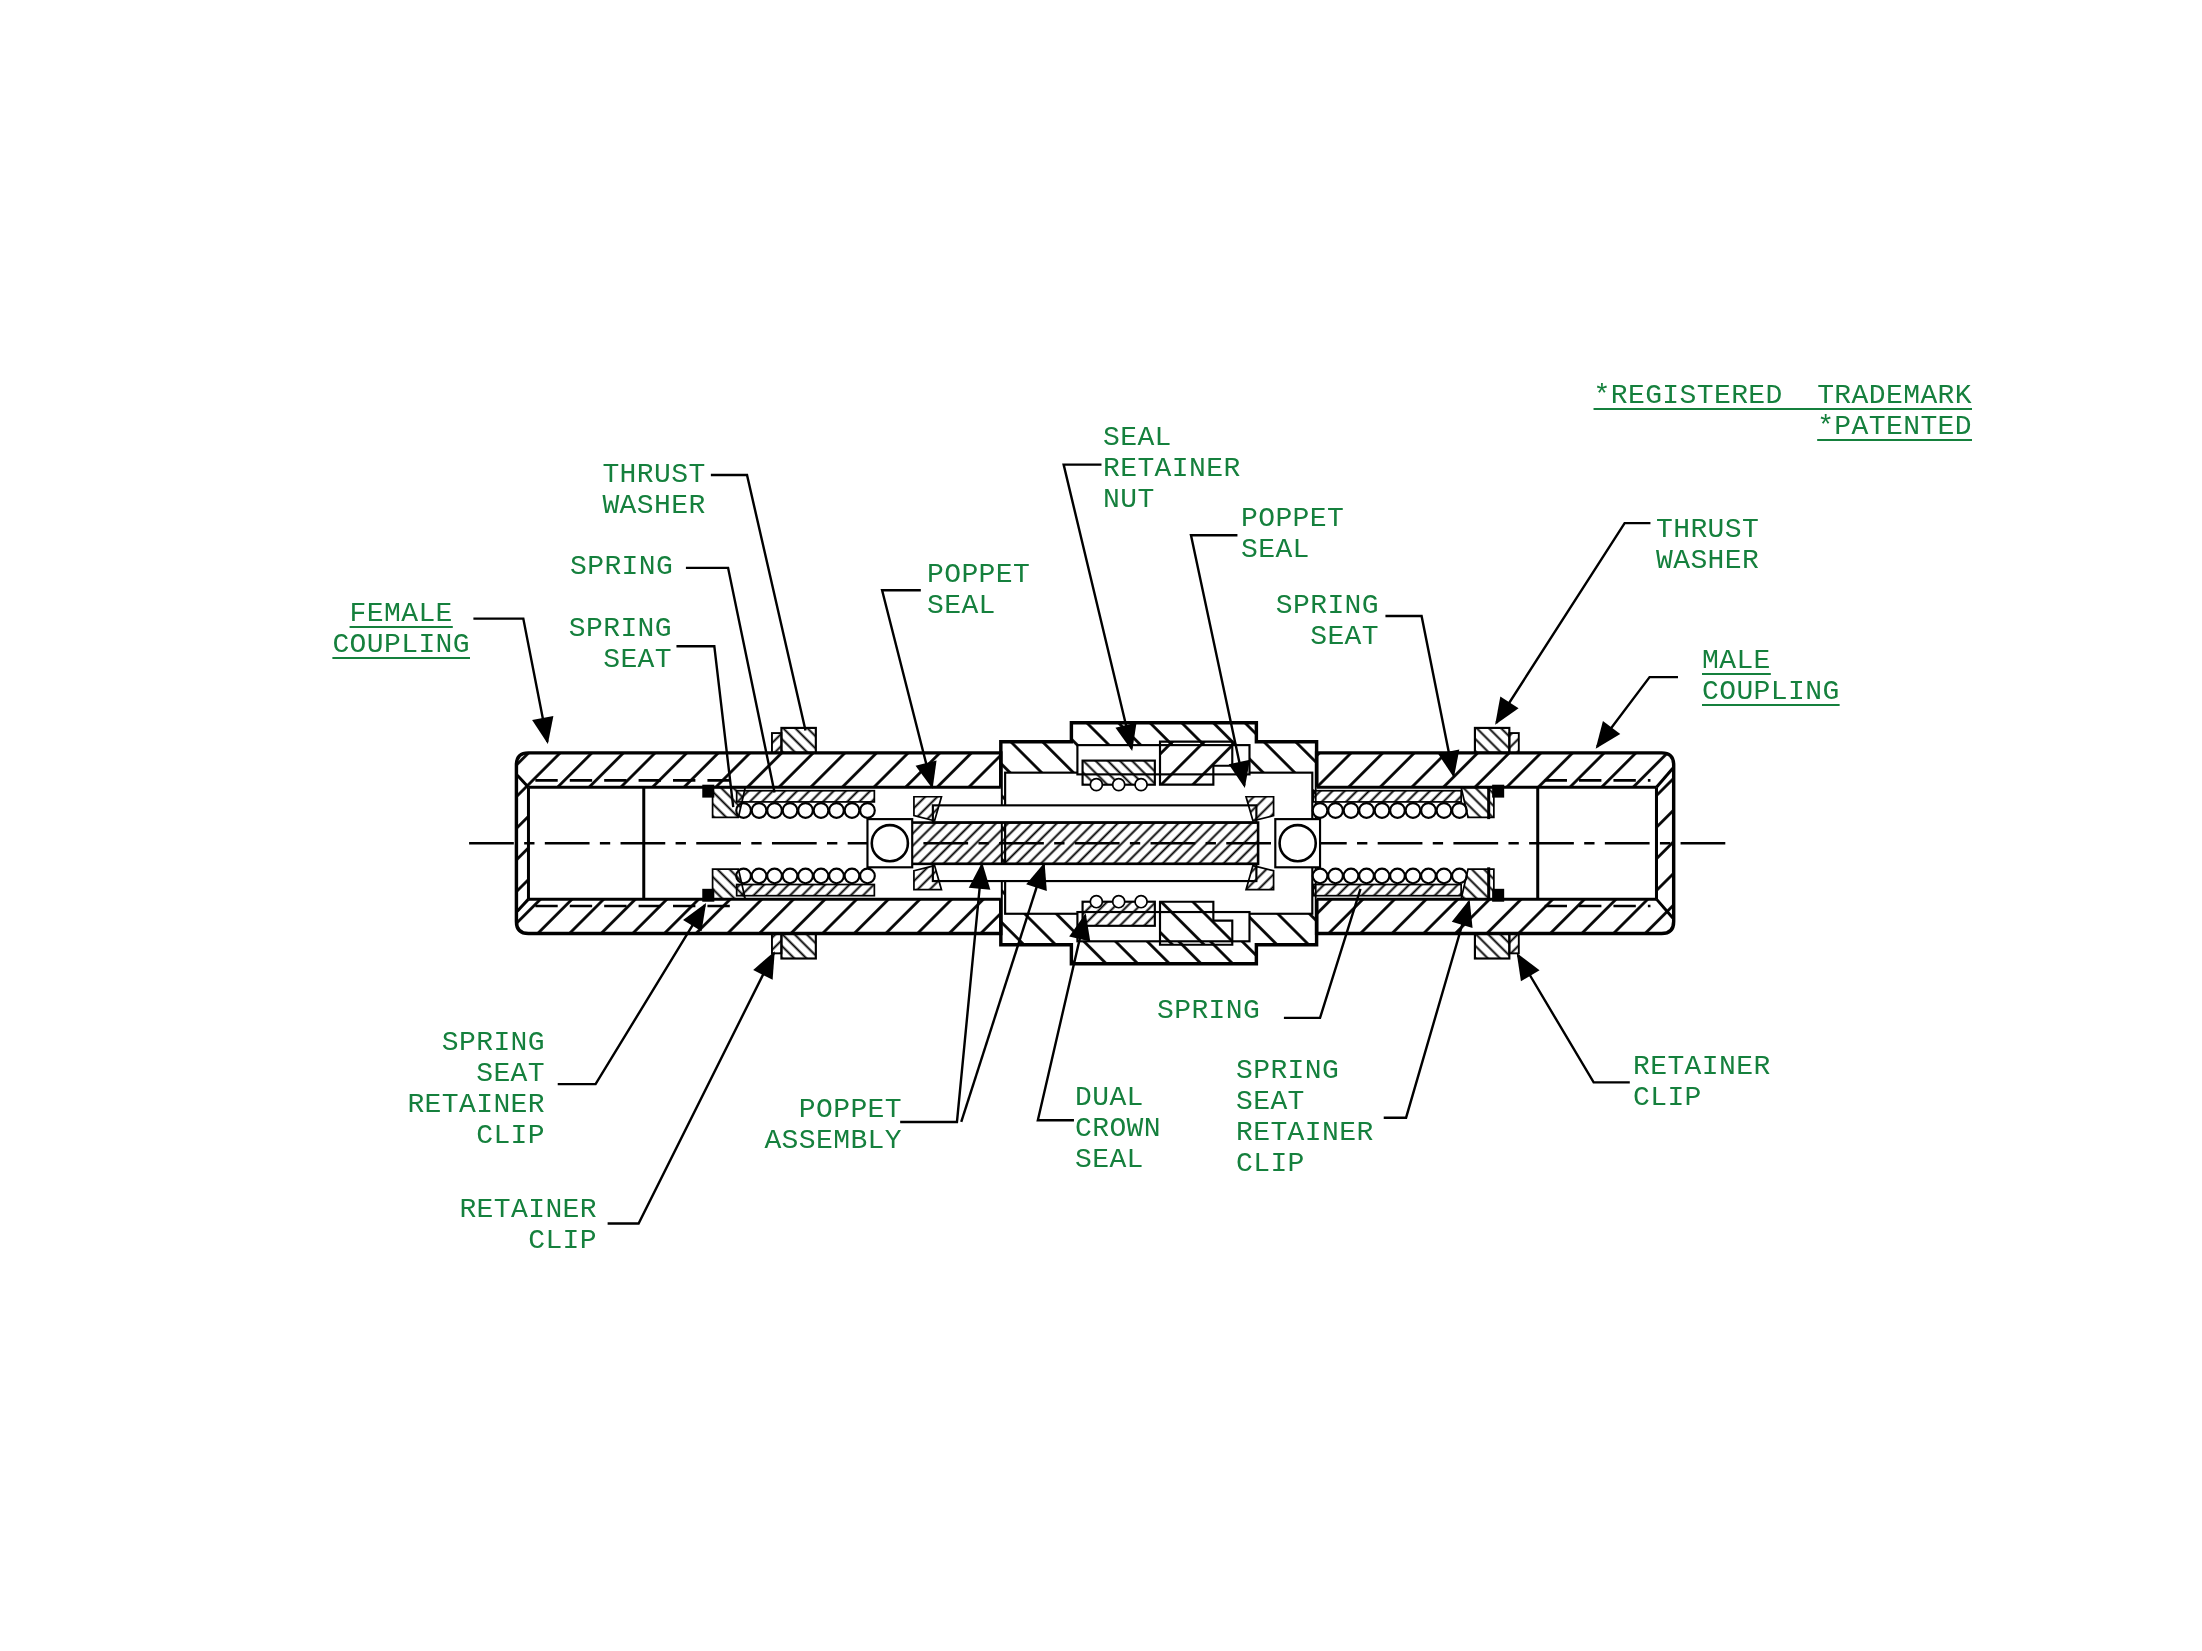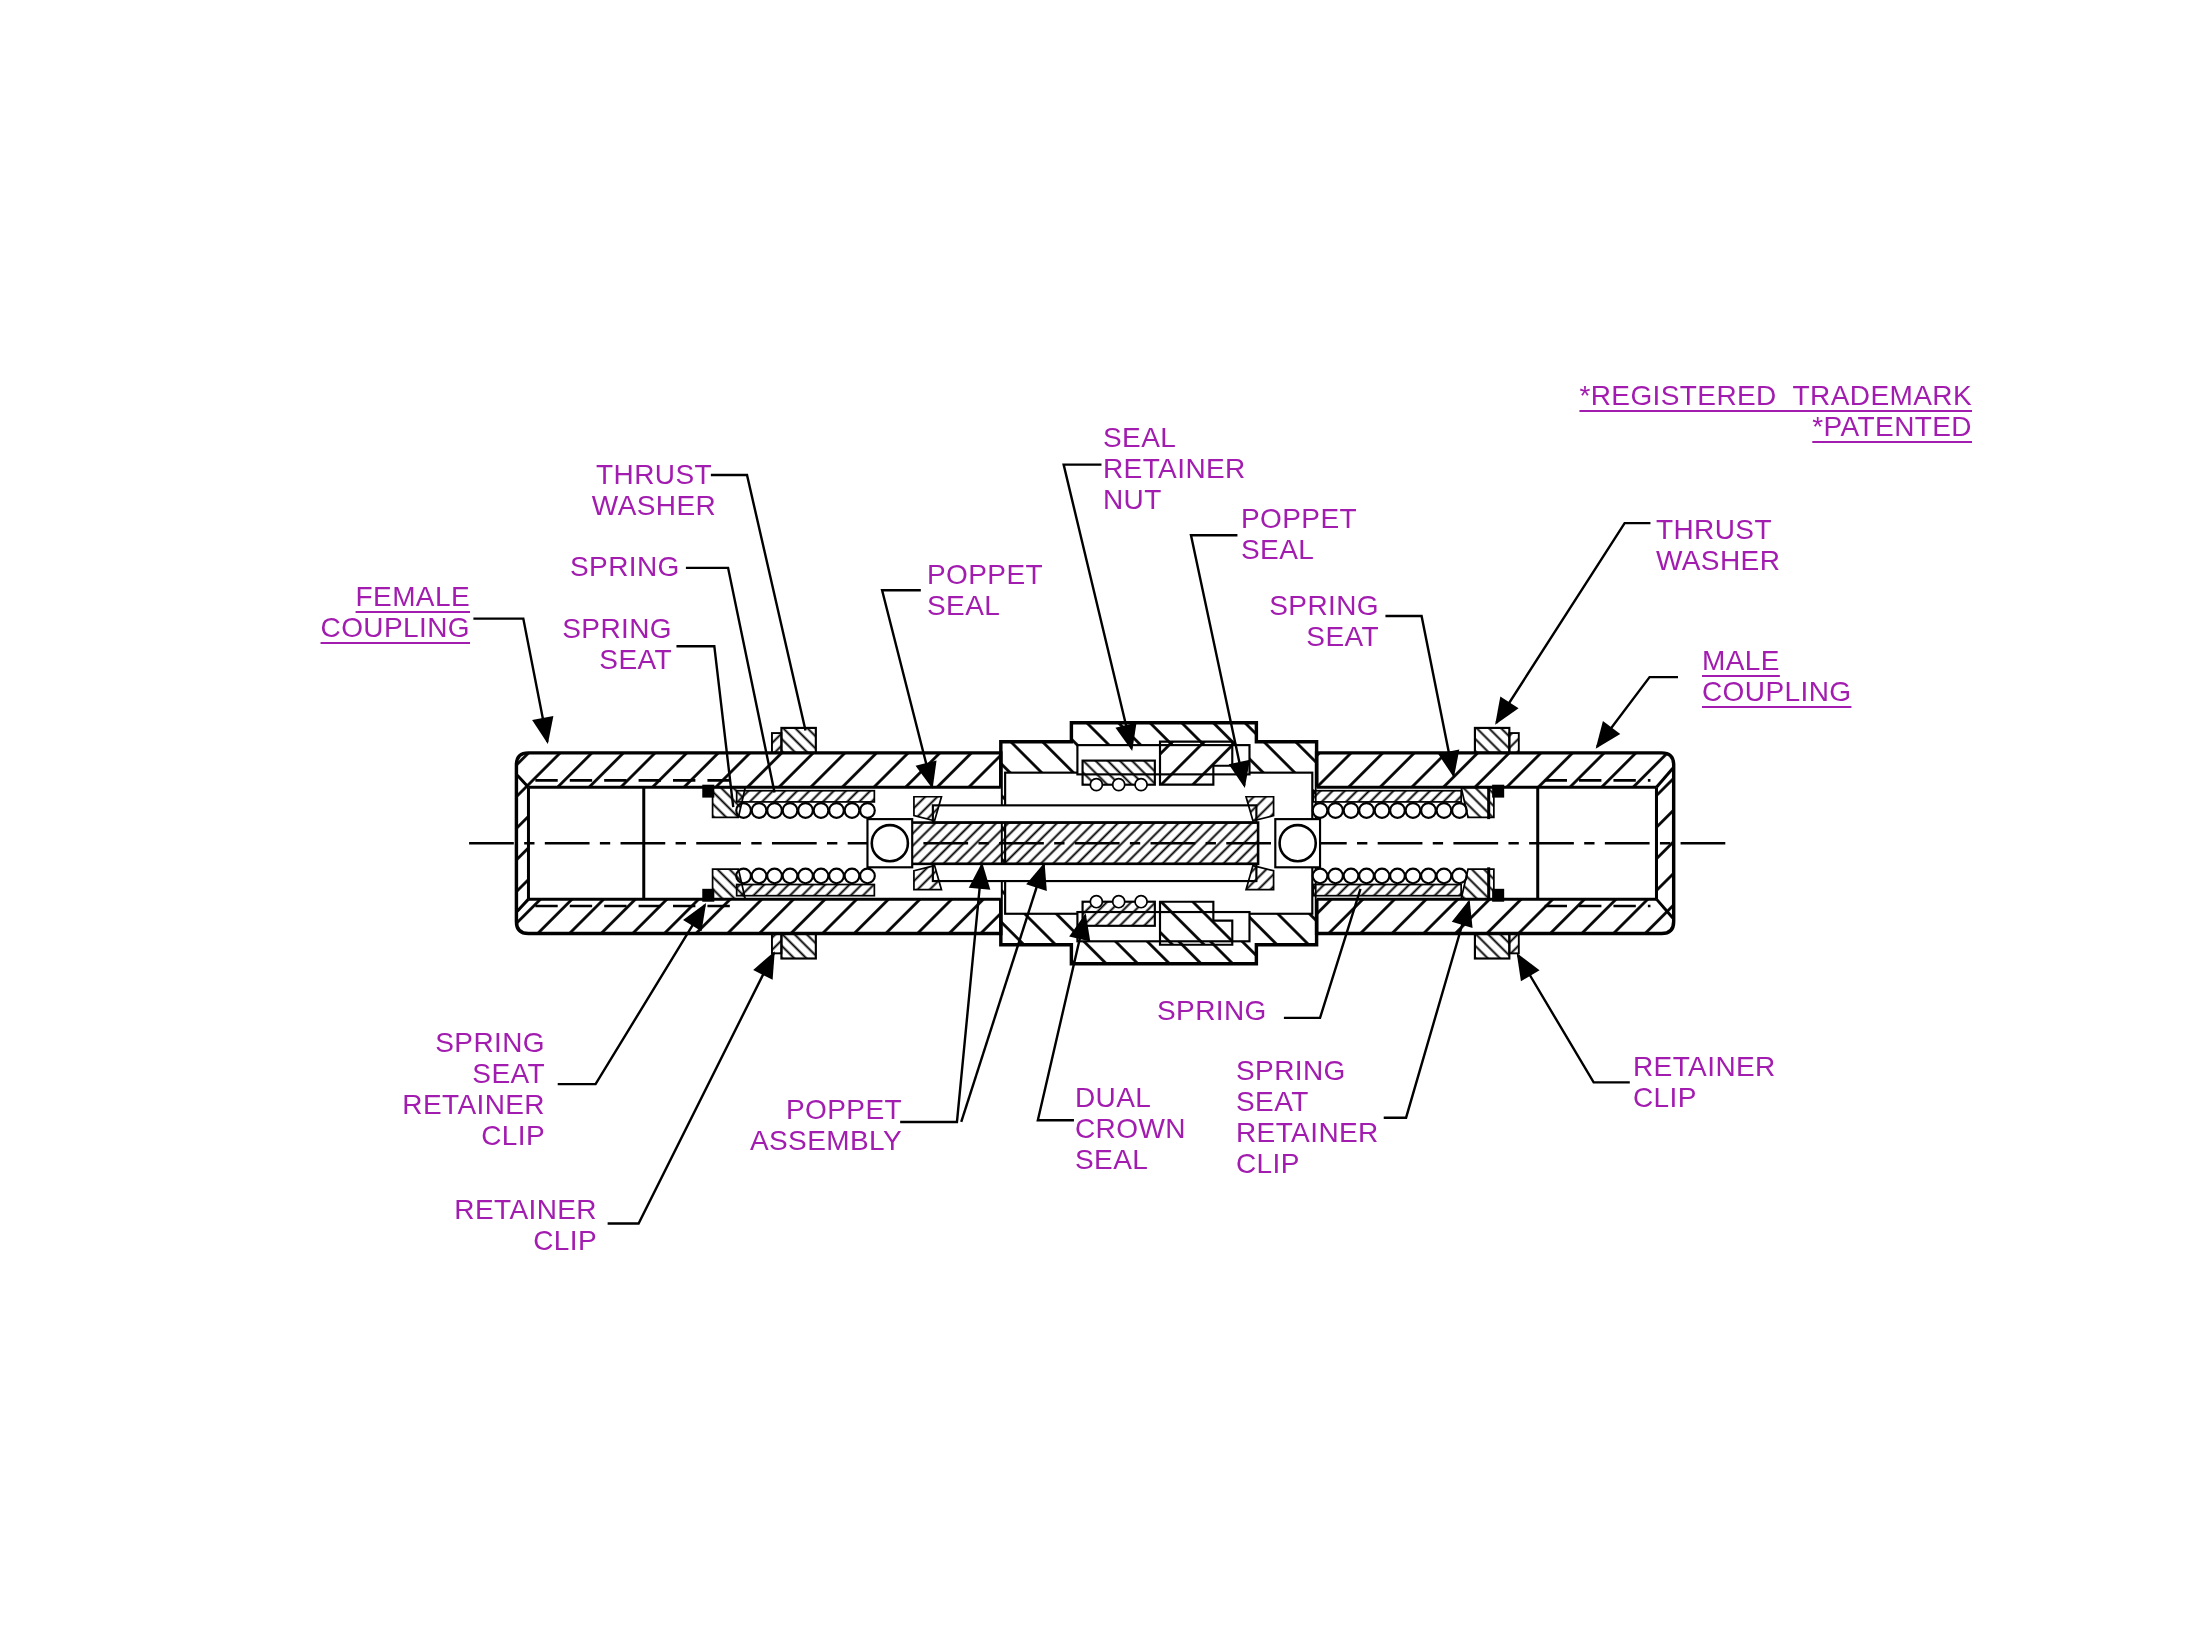--- a/index.html
+++ b/index.html
@@ -1,20 +1,20 @@
 <!DOCTYPE html>
 <html style="font-size:13.8px"><head>
 <meta charset="utf-8">
 <style>
   html,body{margin:0;padding:0;background:#fff;}
   .stage{position:relative;width:2203px;height:1652px;background:#ffffff;overflow:hidden;
          font-family:"Liberation Sans",sans-serif;}
   .stage svg{position:absolute;left:0;top:0;}
-  .lbl{position:absolute;font-size:28px;line-height:31px;color:#a21caf;
-       white-space:pre;letter-spacing:0.4px;}
+  .lbl{position:absolute;font-size:28px;line-height:31px;color:#15803d;
+       white-space:pre;letter-spacing:0.4px;font-family:Liberation Mono, monospace;}
   .r{text-align:right;}
   .c{text-align:center;}
   .u{text-decoration:underline;text-decoration-thickness:2.2px;text-underline-offset:5.2px;}
 </style>
 </head>
 <body>
 
 <div class="stage">
 
 <svg width="2203" height="1652" viewBox="0 0 2560 1920">
@@ -225,21 +225,21 @@
 </svg>
 
   <div class="lbl r u" style="right:231px;top:380px;">*REGISTERED  TRADEMARK
 *PATENTED</div>
 
   <div class="lbl c" style="left:568px;top:459px;width:172px;">THRUST
 WASHER</div>
   <div class="lbl" style="left:570px;top:551px;">SPRING</div>
   <div class="lbl r" style="right:1531px;top:613px;">SPRING
 SEAT</div>
-  <div class="lbl r u" style="right:1733px;top:581px;">FEMALE
+  <div class="lbl r u" style="right:1733px;top:598px;text-align:center;">FEMALE
 COUPLING</div>
   <div class="lbl" style="left:927px;top:559px;">POPPET
 SEAL</div>
   <div class="lbl" style="left:1103px;top:422px;">SEAL
 RETAINER
 NUT</div>
   <div class="lbl" style="left:1241px;top:503px;">POPPET
 SEAL</div>
   <div class="lbl r" style="right:824px;top:590px;">SPRING
 SEAT</div>

